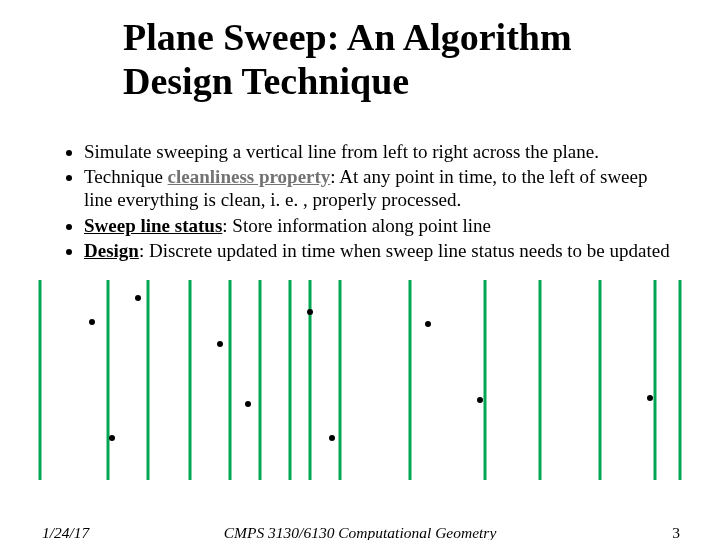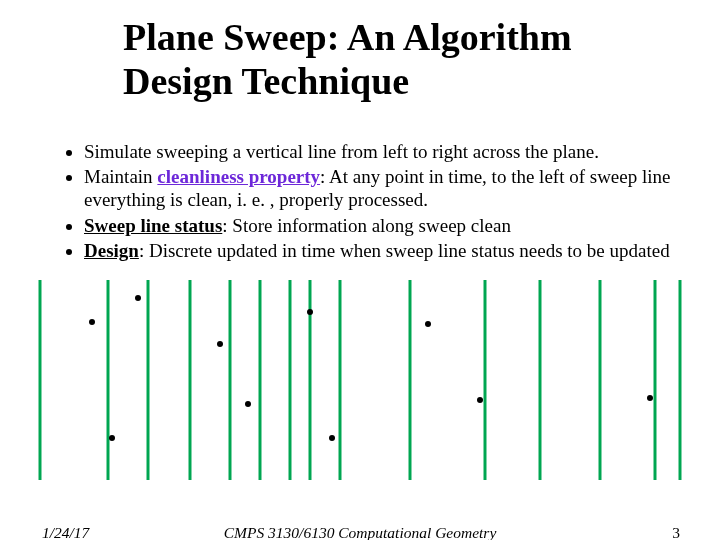--- a/index.html
+++ b/index.html
@@ -36,21 +36,21 @@
   }
   .bullets ul {
     margin: 0;
     padding-left: 24px;
     list-style: disc;
   }
   .bullets li {
     margin-bottom: 2px;
   }
   .key-term {
-    color: #6d28d9;
+    color: #737373;
     font-weight: bold;
     text-decoration: underline;
   }
   .bold-term {
     font-weight: bold;
     text-decoration: underline;
   }
   .diagram {
     position: absolute;
     left: 30px;
@@ -93,24 +93,24 @@
 <div class="slide">
 
   <div class="title">Plane Sweep: An Algorithm Design Technique</div>
 
   <div class="bullets">
     <ul>
       <li>
         <span>Simulate sweeping a vertical line from left to right across the plane.</span>
       </li>
       <li>
-        <span>Maintain </span><span class="key-term">cleanliness property</span><span>: At any point in time, to the left of sweep line everything is clean, i. e. , properly processed.</span>
+        <span>Technique </span><span class="key-term">cleanliness property</span><span>: At any point in time, to the left of sweep line everything is clean, i. e. , properly processed.</span>
       </li>
       <li>
-        <span class="bold-term">Sweep line status</span><span>: Store information along sweep clean</span>
+        <span class="bold-term">Sweep line status</span><span>: Store information along point line</span>
       </li>
       <li>
         <span class="bold-term">Design</span><span>: Discrete updated in time when sweep line status needs to be updated</span>
       </li>
     </ul>
   </div>
 
   <div class="diagram">
     <svg id="diagram-svg" viewBox="0 0 670 200">
         <line x1="10" y1="0" x2="10" y2="200" stroke="#00a651" stroke-width="3"></line>

